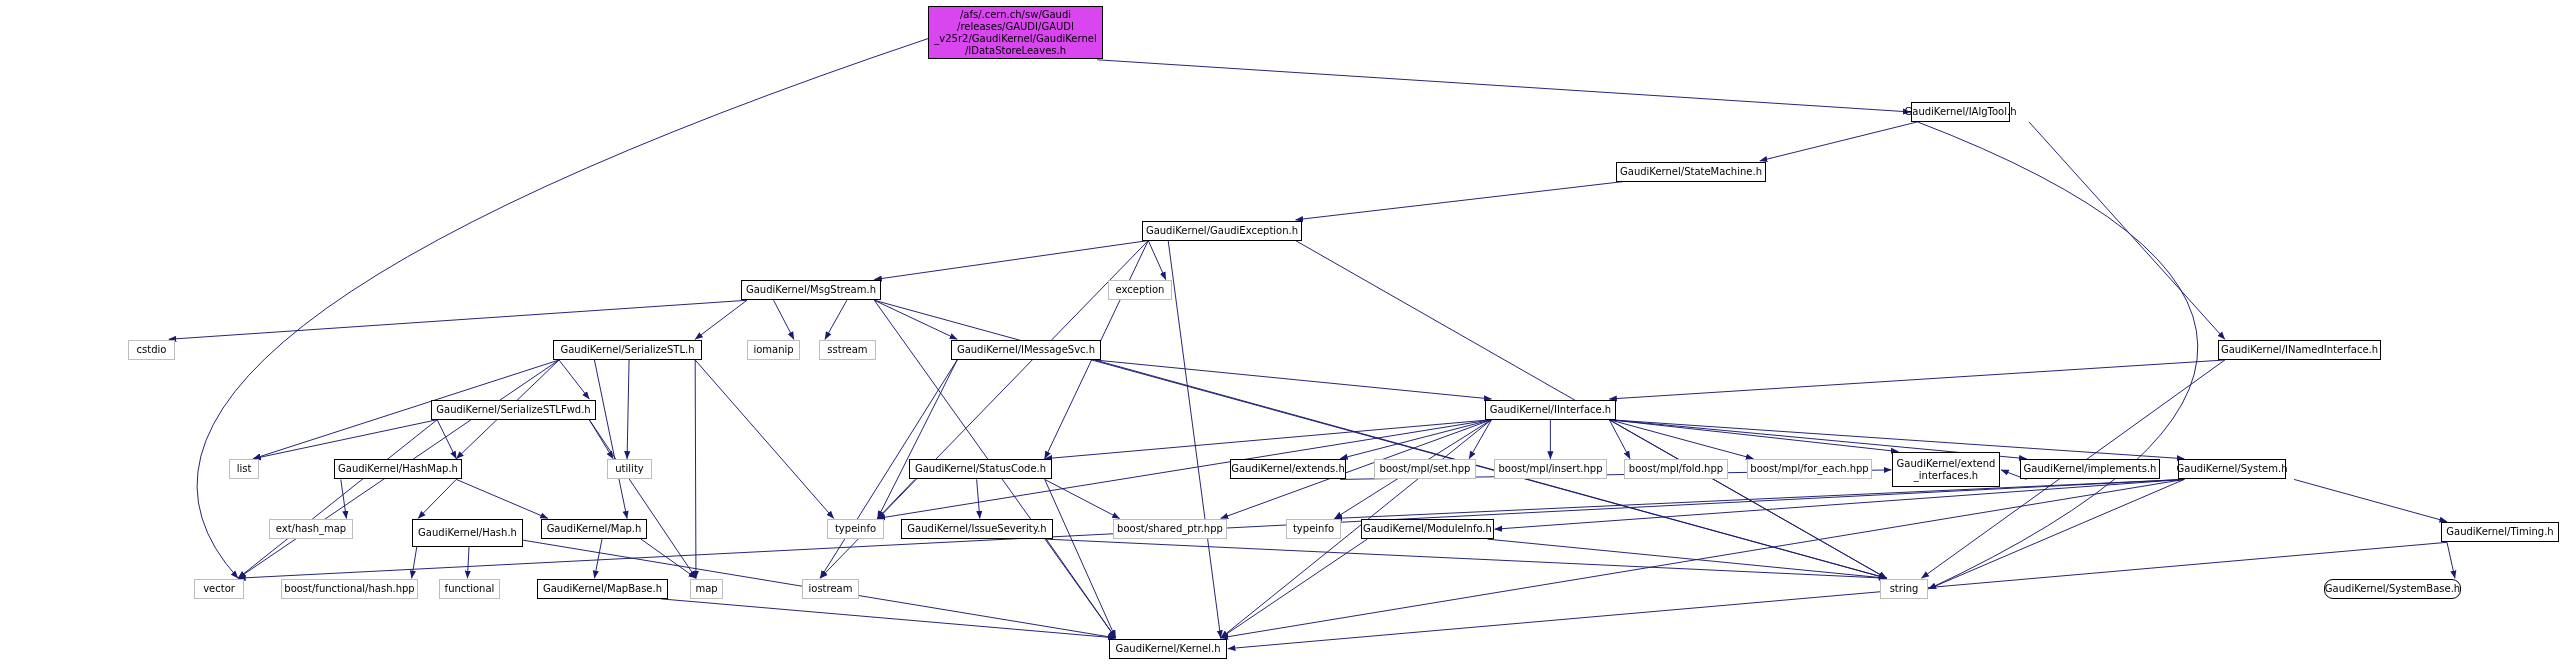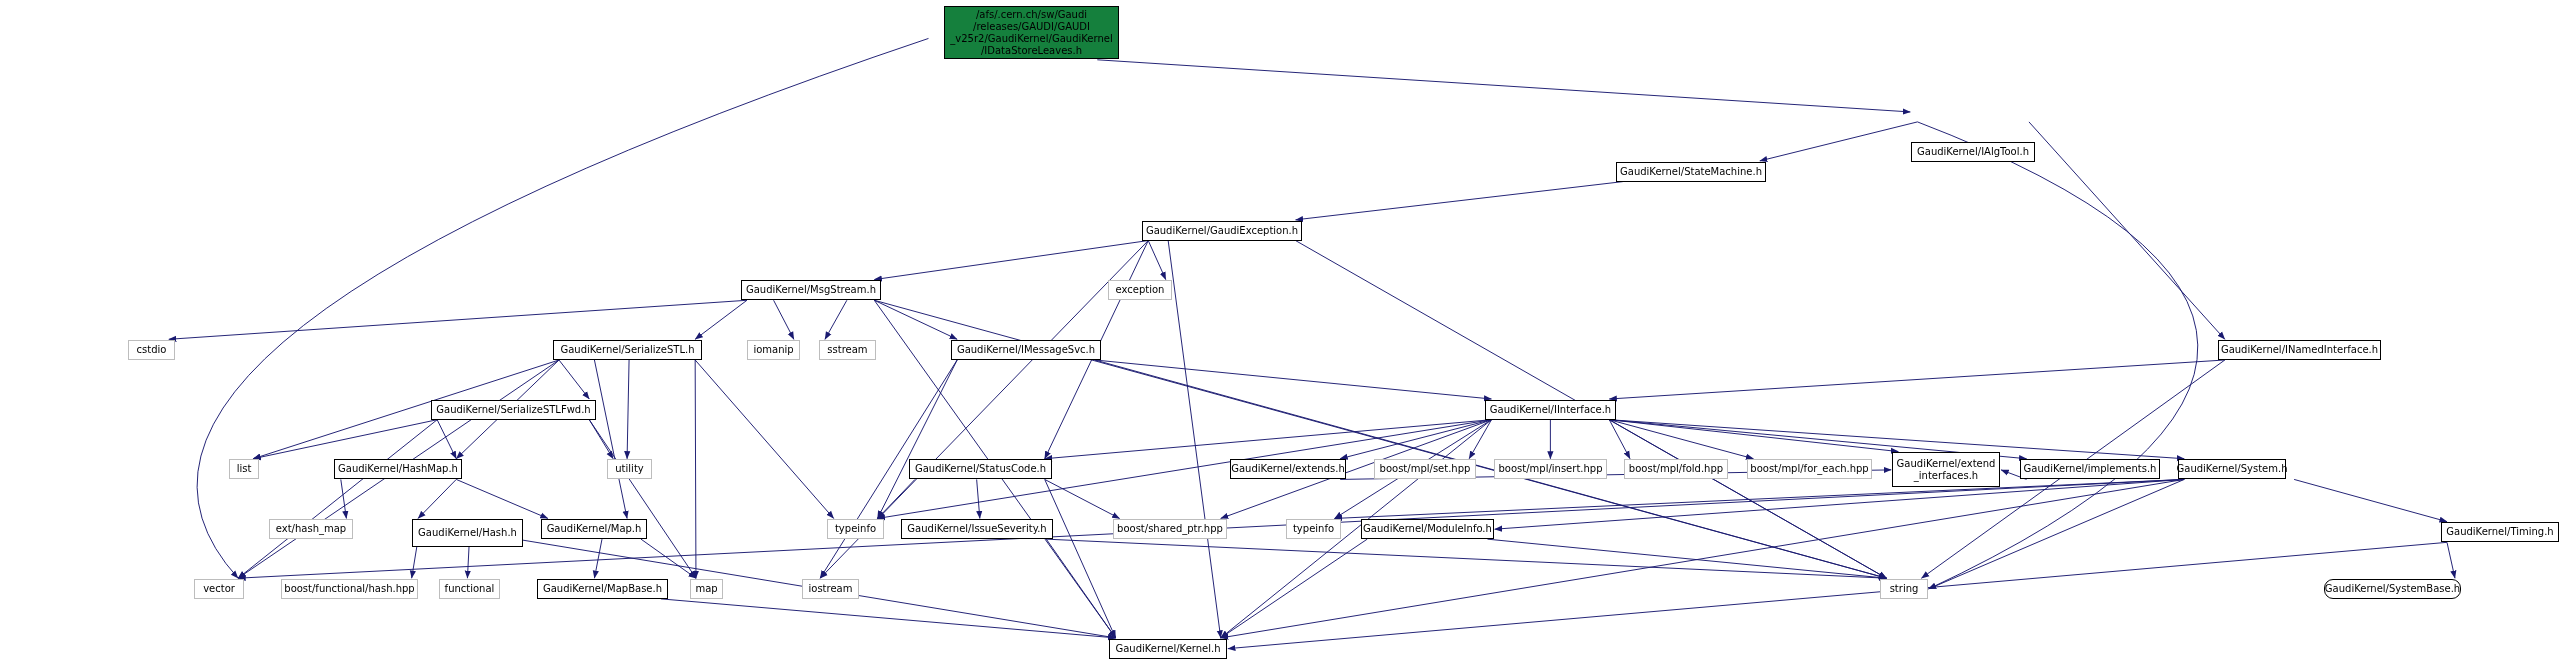--- a/index.html
+++ b/index.html
@@ -18,21 +18,21 @@
     text-align:center;
     background:#ffffff;
     color:#000000;
     font-size:10px;
     line-height:1.2;
     white-space:pre-line;
     z-index:2;
   }
   .node.header { border:1.2px solid #000000; }
   .node.system { border:0.8px solid #bdbdbd; }
-  .node.main   { border:1.6px solid #000000; background:#15803d;margin-left:16px; }
+  .node.main   { border:1.6px solid #000000; background:#d946ef; }
 </style>
 </head>
 <body>
 
 <div id="stage">
   <svg id="edge-layer" width="2576" height="673" viewBox="0 0 3235 845">
     <defs>
       <marker id="arrow" markerWidth="11" markerHeight="9" refX="9.5" refY="4.5" orient="auto" markerUnits="userSpaceOnUse">
         <path d="M0,0.6 L10,4.5 L0,8.4 z" fill="#1a1a70"></path>
       </marker>
@@ -117,21 +117,21 @@
         <path d="M1868,677 L2369,726" fill="none" stroke="#1a1a70" stroke-width="1.2" marker-end="url(#arrow)"></path>
         <path d="M3073,681 L1542,814.5" fill="none" stroke="#1a1a70" stroke-width="1.2" marker-end="url(#arrow)"></path>
         <path d="M3073,681 L3083,726" fill="none" stroke="#1a1a70" stroke-width="1.2" marker-end="url(#arrow)"></path>
       </g>
   </svg>
   <div id="node-layer">
       <div class="node main" style="left: 928px; top: 6.4px; width: 175px; height: 53px;">/afs/.cern.ch/sw/Gaudi
 /releases/GAUDI/GAUDI
 _v25r2/GaudiKernel/GaudiKernel
 /IDataStoreLeaves.h</div>
-      <div class="node header" style="left: 1911px; top: 102px; width: 124px; height: 20px; margin-top: 40px;">GaudiKernel/IAlgTool.h</div>
+      <div class="node header" style="left: 1911px; top: 102px; width: 99px; height: 20px;">GaudiKernel/IAlgTool.h</div>
       <div class="node header" style="left: 1616px; top: 162px; width: 150px; height: 20px;">GaudiKernel/StateMachine.h</div>
       <div class="node header" style="left: 1142px; top: 221px; width: 160px; height: 20px;">GaudiKernel/GaudiException.h</div>
       <div class="node header" style="left: 741px; top: 280px; width: 140px; height: 20px;">GaudiKernel/MsgStream.h</div>
       <div class="node system" style="left: 1108px; top: 280px; width: 64px; height: 20px;">exception</div>
       <div class="node system" style="left: 128px; top: 340px; width: 47px; height: 20px;">cstdio</div>
       <div class="node header" style="left: 553px; top: 340px; width: 149px; height: 20px;">GaudiKernel/SerializeSTL.h</div>
       <div class="node system" style="left: 747px; top: 340px; width: 53px; height: 20px;">iomanip</div>
       <div class="node system" style="left: 819px; top: 340px; width: 57px; height: 20px;">sstream</div>
       <div class="node header" style="left: 951px; top: 340px; width: 150px; height: 20px;">GaudiKernel/IMessageSvc.h</div>
       <div class="node header" style="left: 2218px; top: 340px; width: 163px; height: 20px;">GaudiKernel/INamedInterface.h</div>

